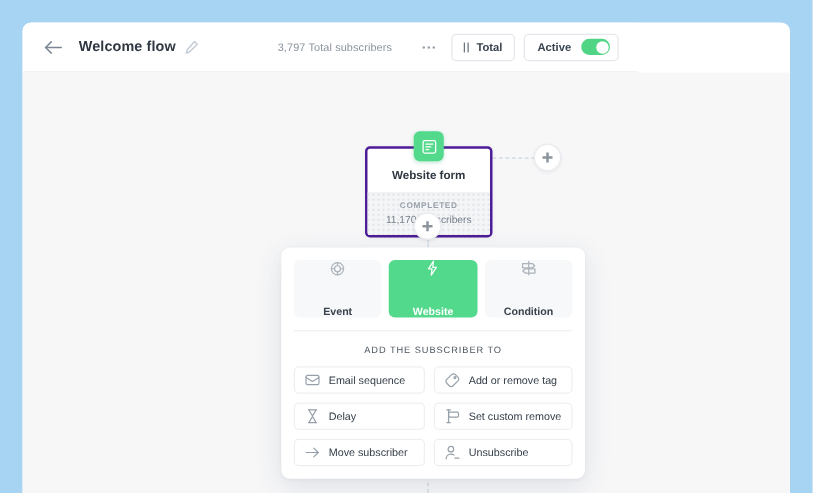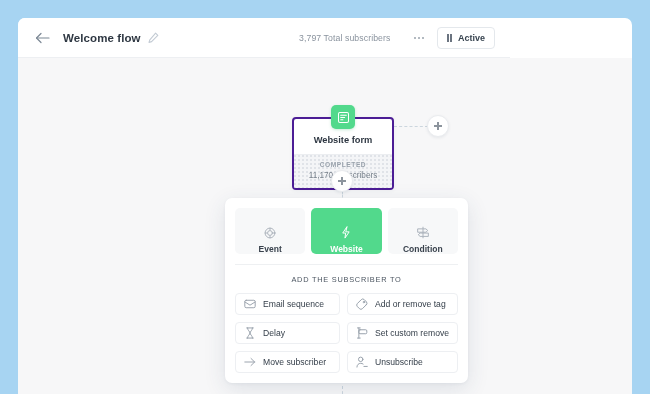--- a/index.html
+++ b/index.html
@@ -285,21 +285,21 @@
   }
 
   .tab {
     flex: 1 1 0;
     height: 46px;
     border-radius: 5px;
     background: #f7f8f9;
     display: flex;
     flex-direction: column;
     align-items: center;
-    justify-content: flex-end;
+    justify-content: space-between;
     gap: 5px;
     cursor: pointer;
   }
   .tab .tab-label {
     font-size: 8.5px;
     font-weight: bold;
     color: #39424d;
   }
   .tab .tab-icon {
     height: 13px;
@@ -391,23 +391,27 @@
         <i></i>
           <i></i>
           <i></i>
       </div>
 
       <div class="hdr-btn" id="pause-btn">
         <span class="pause-glyph">
           <i></i>
             <i></i>
         </span>
-        <span id="pause-label">Active</span>
-      </div>
-
+        <span id="pause-label">Total</span>
+      </div>
+
+      <div class="hdr-btn" id="active-btn">
+        <span id="active-label">Active</span>
+        <span class="toggle"></span>
+      </div>
 
     </div>
   </div>
 
   <div id="canvas">
 
     <div class="conn conn-h" style="left:376px; top:68px; width:34px; height:0;"></div>
 
     <div class="conn conn-v" style="left:324px; top:96px; width:0; height:18px;"></div>
 

